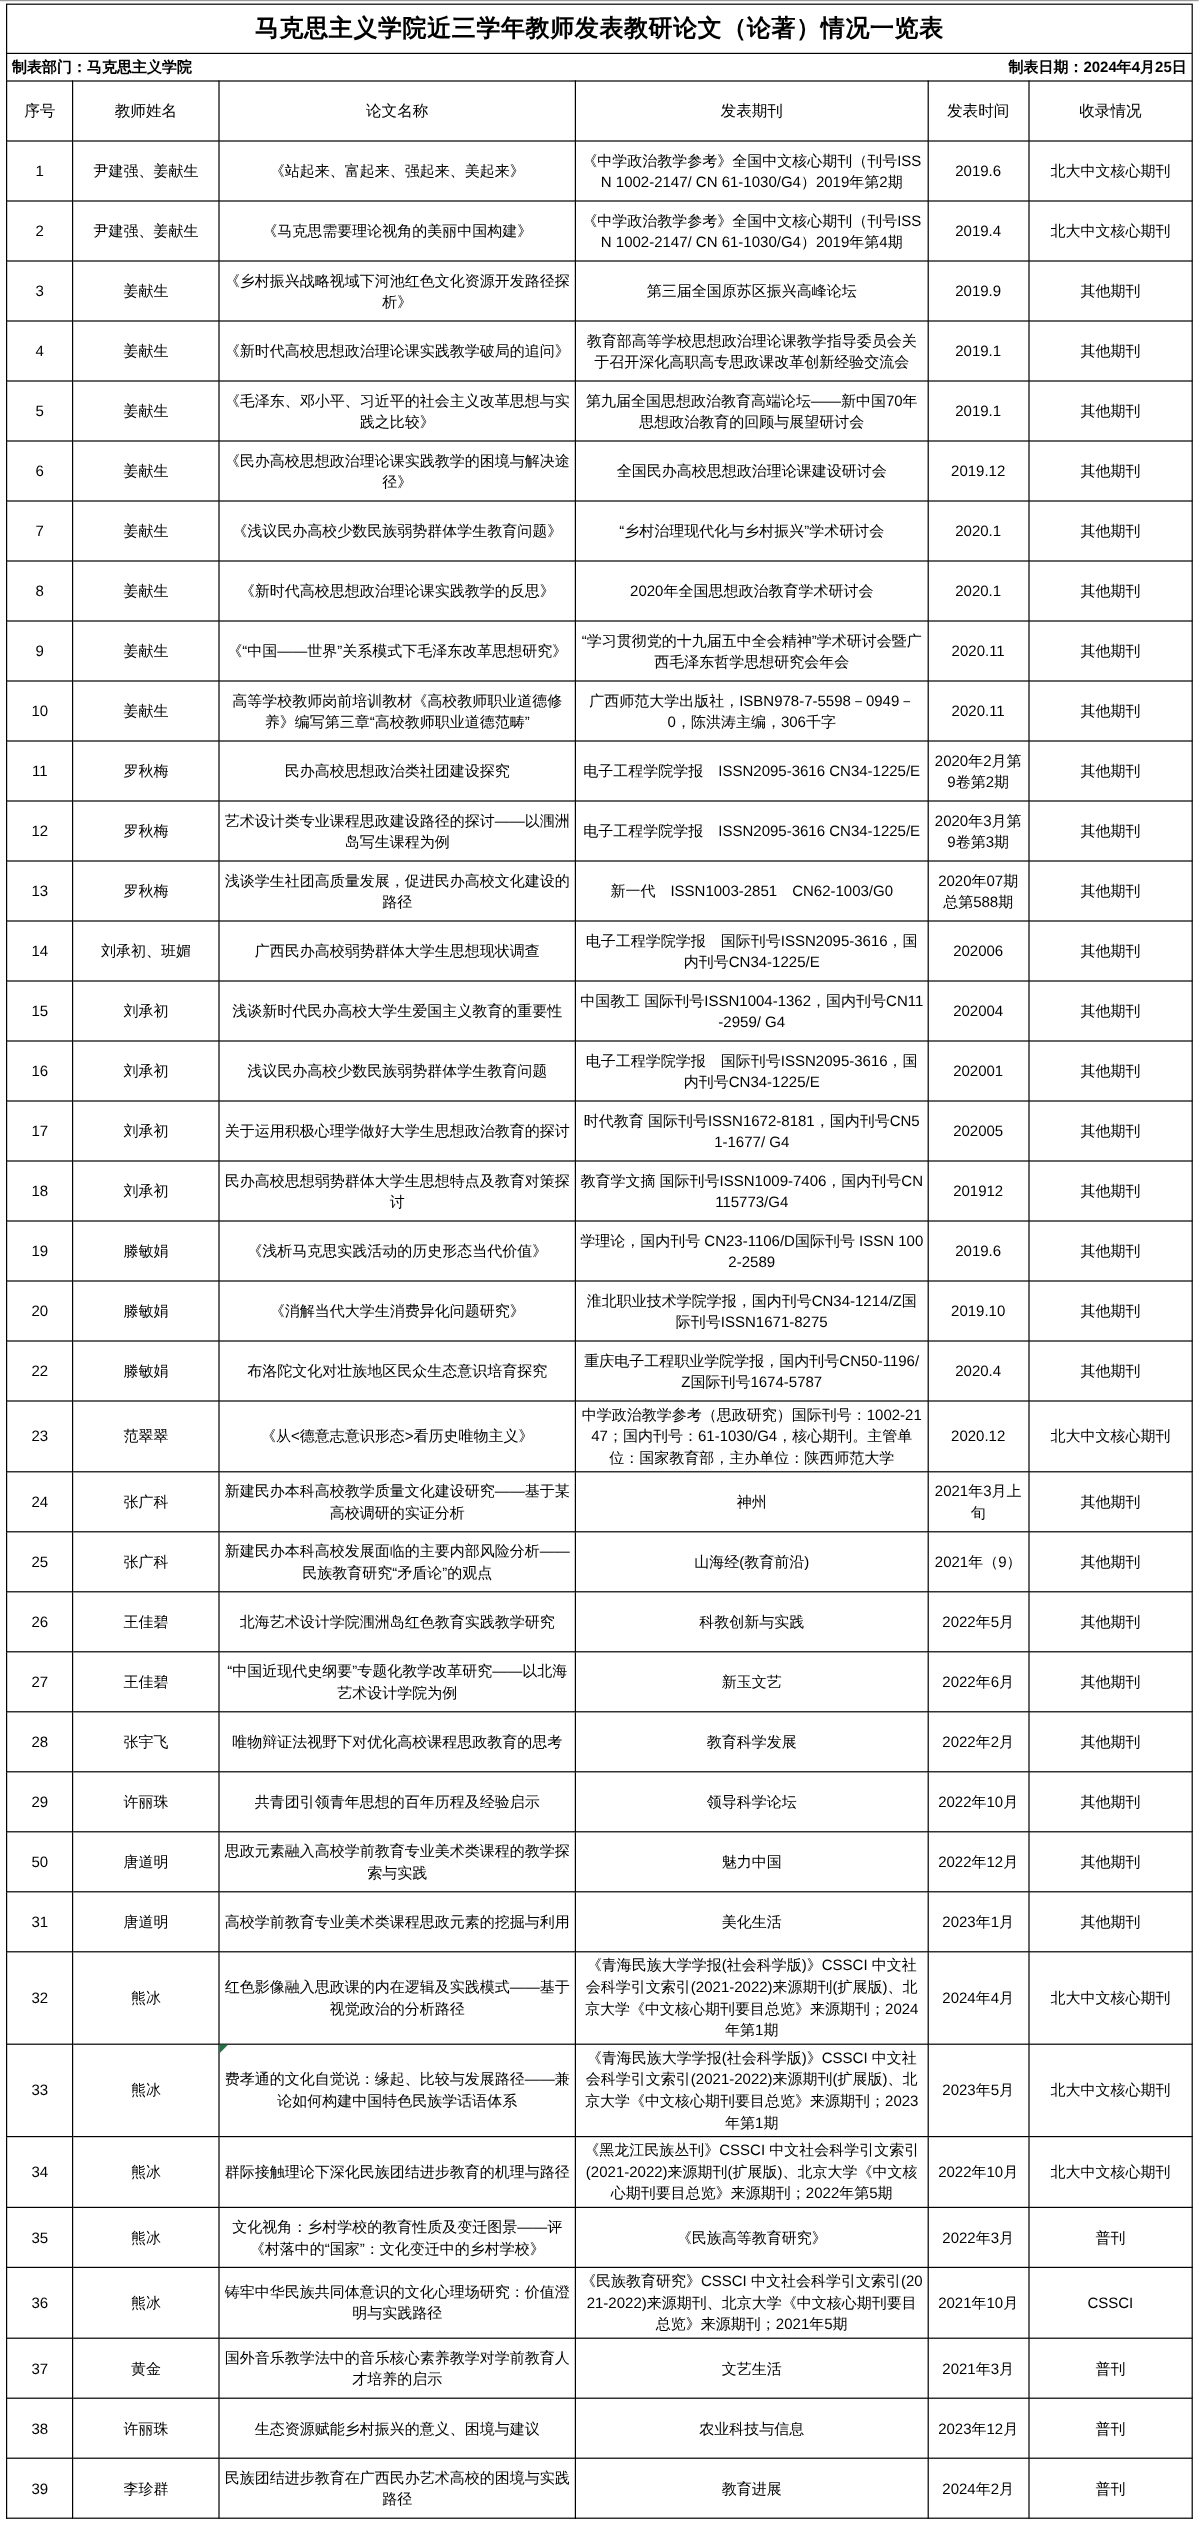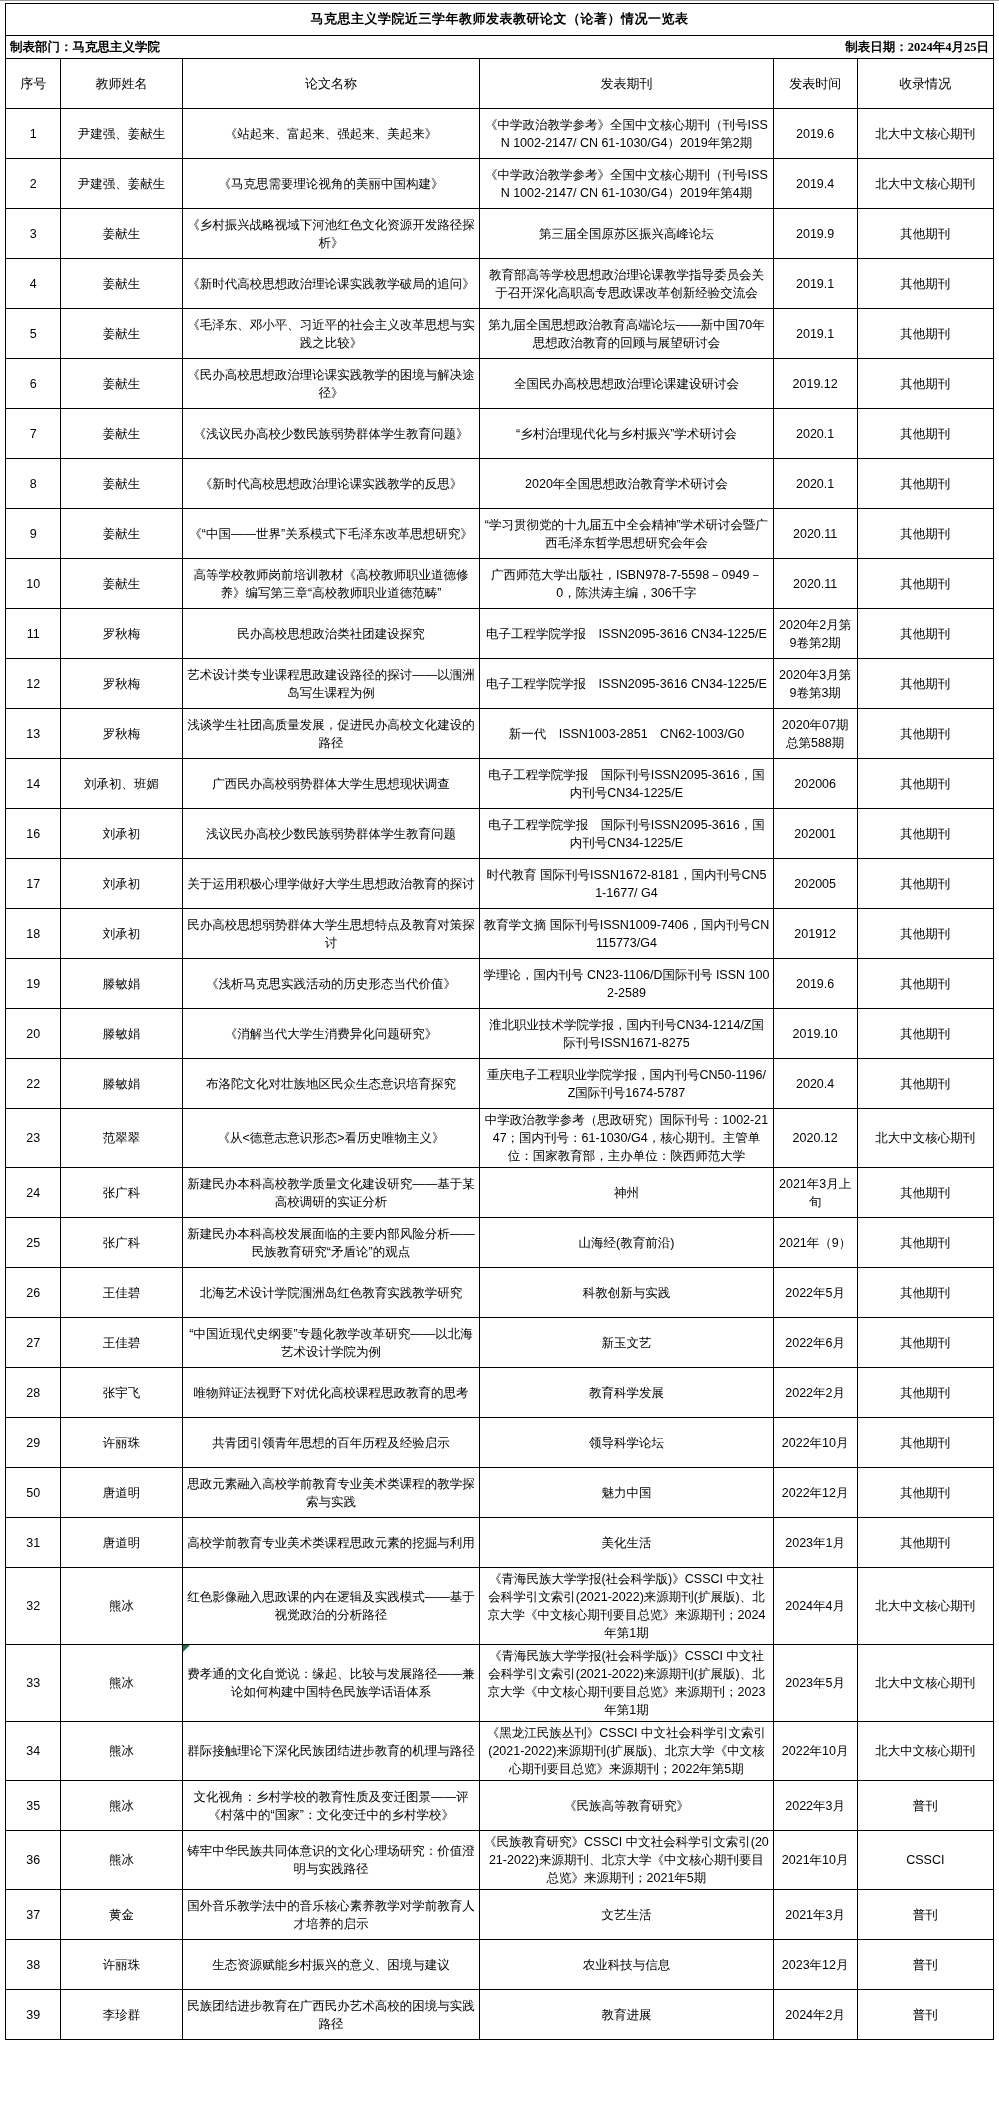--- a/index.html
+++ b/index.html
@@ -16,35 +16,34 @@
     position: relative;
     padding: 2px 5px 0 5px;
     border-top: 1px solid #9b9b9b;
   }
   .sheet { width: 989px; }
 
   .title-row {
     border: 1px solid #000;
     border-bottom: 1px solid #000;
     text-align: center;
-    font-size: 13px;
+    font-size: 20px;
     font-weight: bold;
     padding: 6px 0 7px 0;
     letter-spacing: 0.5px;
   }
   .meta-row {
     border-left: 1px solid #000;
     border-right: 1px solid #000;
     display: flex;
     justify-content: space-between;
     align-items: center;
     font-size: 12.5px;
     font-weight: bold;
     padding: 3px 4px 2px 4px;
-    font-family: Liberation Serif, serif;
   }
 
   table.main {
     width: 100%;
     border-collapse: collapse;
     table-layout: fixed;
   }
   table.main th, table.main td {
     border: 1px solid #000;
     font-size: 12.5px;
@@ -217,20 +216,28 @@
   </tr>
           <tr>
     <td>14</td>
     <td>刘承初、班媚</td>
     <td>广西民办高校弱势群体大学生思想现状调查</td>
     <td>电子工程学院学报　国际刊号ISSN2095-3616，国内刊号CN34-1225/E</td>
     <td>202006</td>
     <td>其他期刊</td>
   </tr>
           <tr>
+    <td>15</td>
+    <td>刘承初</td>
+    <td>浅谈新时代民办高校大学生爱国主义教育的重要性</td>
+    <td>中国教工 国际刊号ISSN1004-1362，国内刊号CN11-2959/ G4</td>
+    <td>202004</td>
+    <td>其他期刊</td>
+  </tr>
+          <tr>
     <td>16</td>
     <td>刘承初</td>
     <td>浅议民办高校少数民族弱势群体学生教育问题</td>
     <td>电子工程学院学报　国际刊号ISSN2095-3616，国内刊号CN34-1225/E</td>
     <td>202001</td>
     <td>其他期刊</td>
   </tr>
           <tr>
     <td>17</td>
     <td>刘承初</td>

